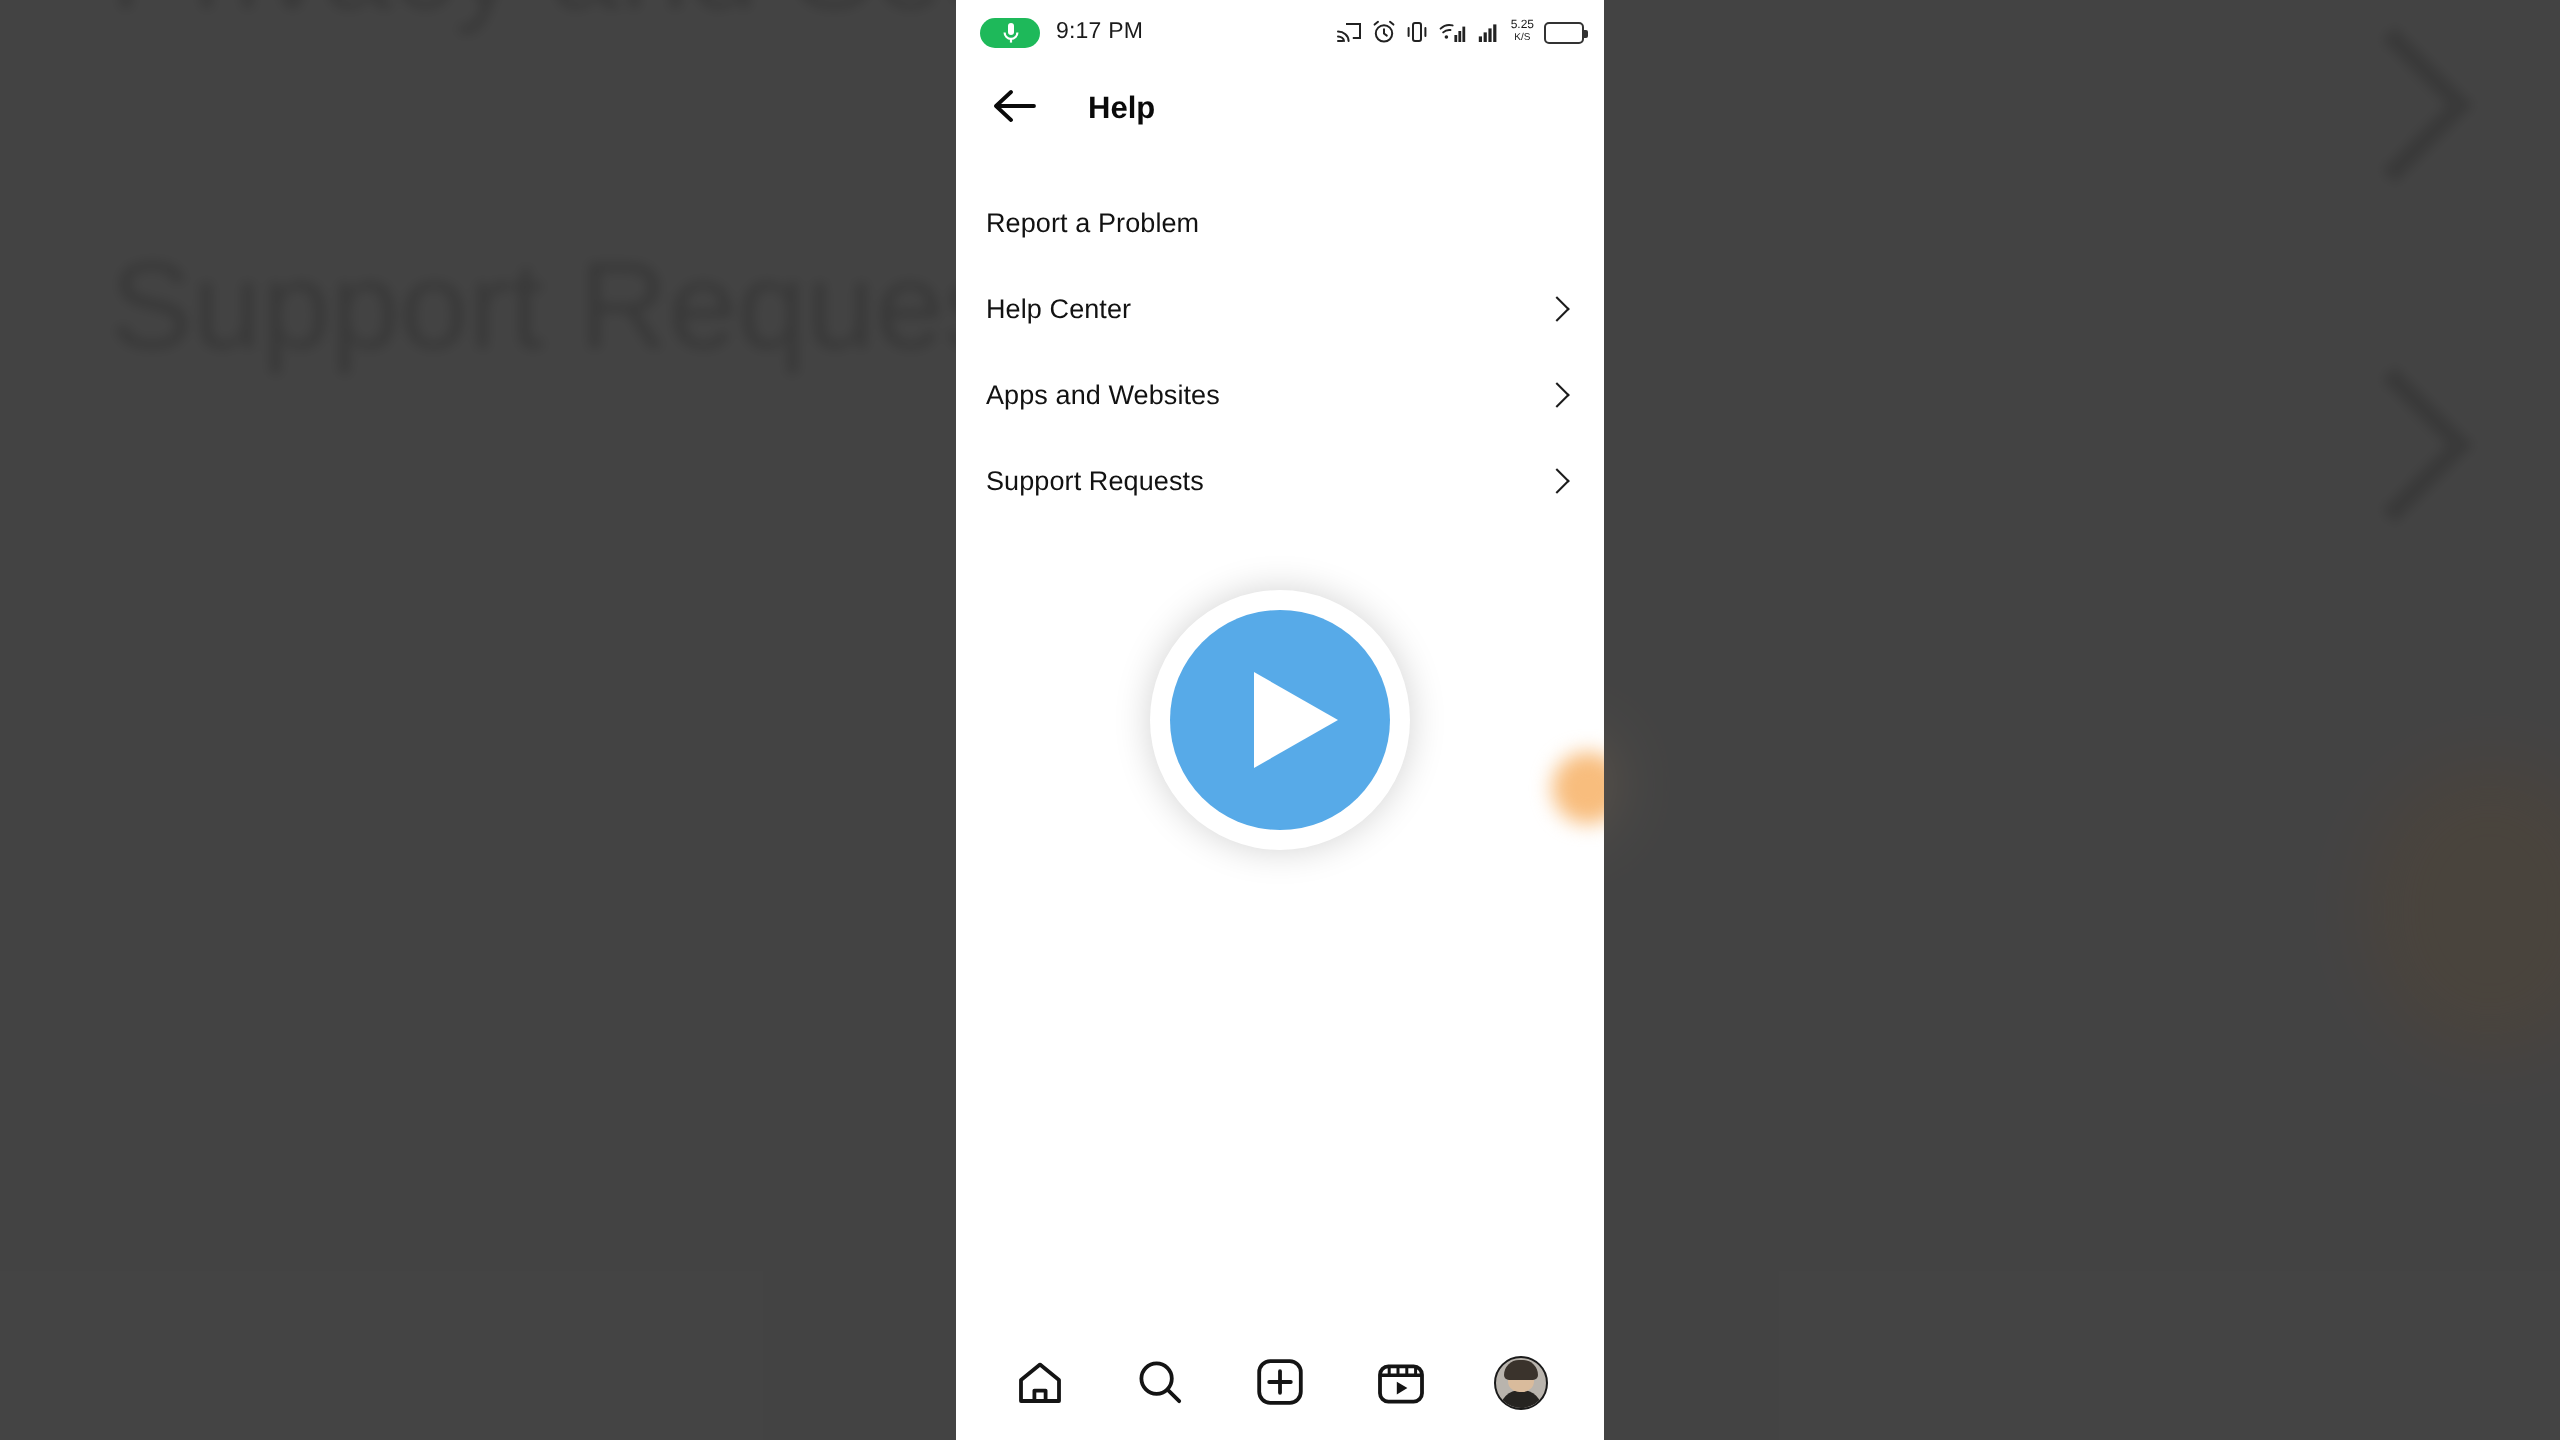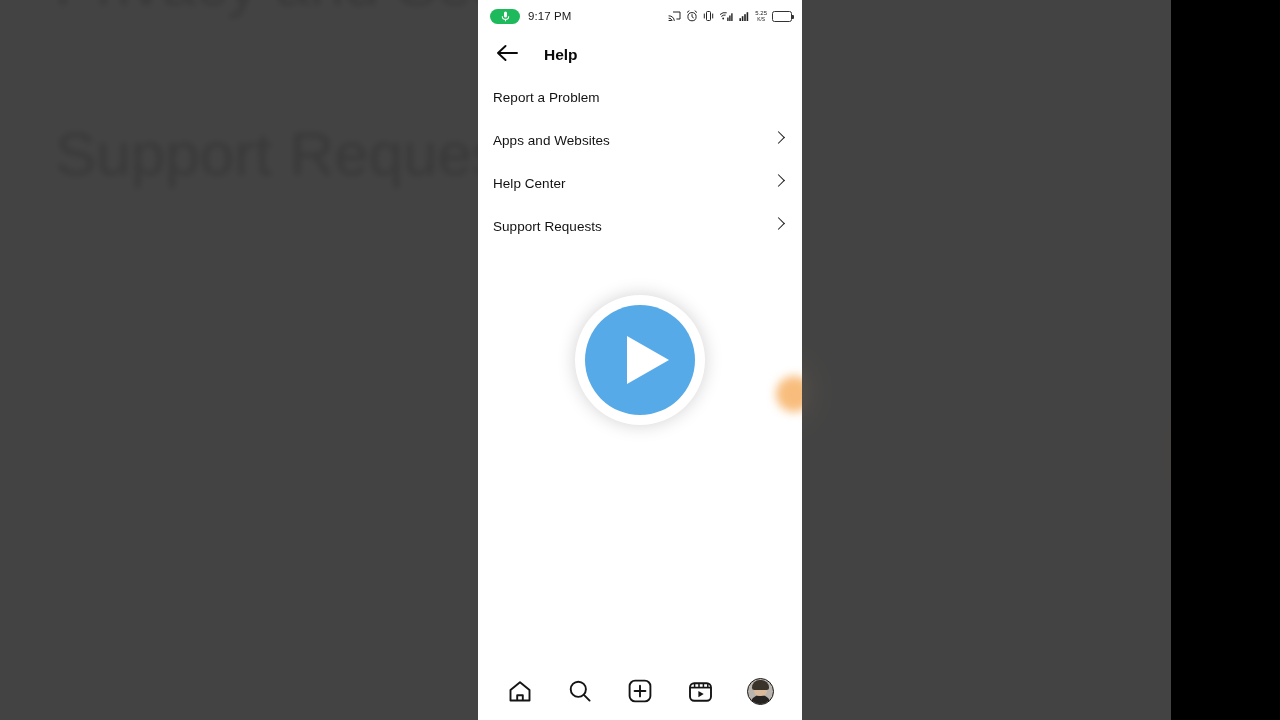--- a/index.html
+++ b/index.html
@@ -2,21 +2,21 @@
 <html><head>
 <meta charset="utf-8">
 <style>
   html, body {
     margin: 0;
     padding: 0;
     background: #000;
   }
   #stage {
     position: relative;
-    width: 1171px;
+    width: 1280px;
     height: 720px;
     overflow: hidden;
     font-family: "Liberation Sans", sans-serif;
     background: #0f172a;
   }
 
   
   #bg-layer {
     position: absolute;
     inset: 0;
@@ -169,20 +169,21 @@
     margin-left: 22px;
   }
 
   
   #menu-list {
     padding-top: 12px;
   }
   .menu-row {
     height: 43px;
     display: flex;
+    align-items: center;
     padding: 0 15px 0 15px;
     box-sizing: border-box;
     cursor: pointer;
   }
   .menu-label {
     font-size: 13.5px;
     color: #121212;
     letter-spacing: 0.05px;
   }
   .menu-chev {
@@ -388,26 +389,26 @@
 
     <div id="menu-list">
 
       <div class="menu-row">
         <span class="menu-label">Report a Problem</span>
         <span class="menu-chev hidden"></span>
       </div>
 
 
       <div class="menu-row">
+        <span class="menu-label">Help Center</span>
+        <span class="menu-chev"></span>
+      </div>
+
+      <div class="menu-row">
         <span class="menu-label">Apps and Websites</span>
-        <span class="menu-chev"></span>
-      </div>
-
-      <div class="menu-row">
-        <span class="menu-label">Help Center</span>
         <span class="menu-chev"></span>
       </div>
 
 
       <div class="menu-row">
         <span class="menu-label">Support Requests</span>
         <span class="menu-chev"></span>
       </div>
     </div>
 

